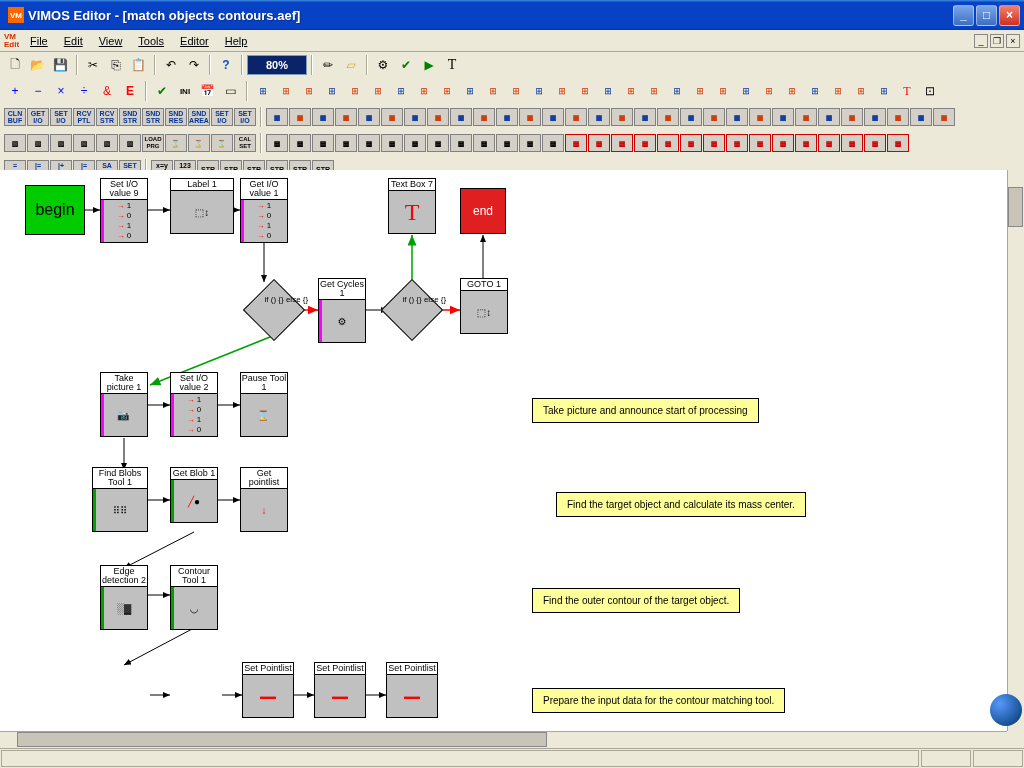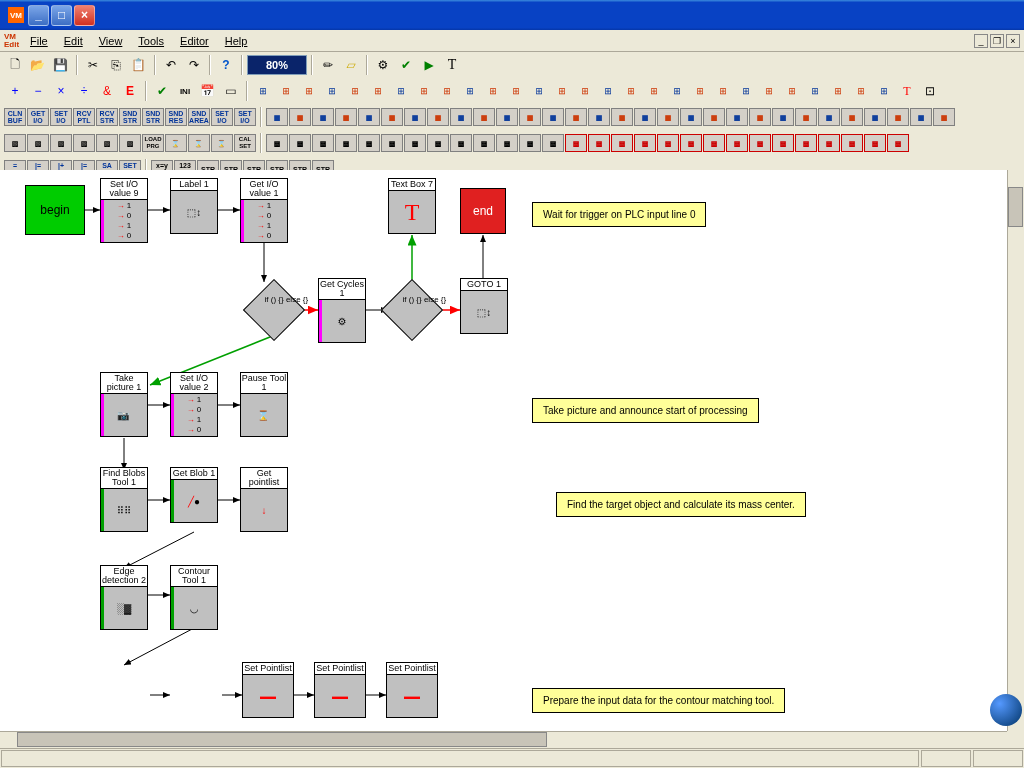--- a/index.html
+++ b/index.html
@@ -38,21 +38,21 @@
 .vscroll { position: absolute; right: 0; top: 0; bottom: 17px; width: 17px; background: #ece9d8; border-left: 1px solid #aca899; }
 .vscroll .thumb { width: 15px; height: 40px; background: #c8c4b8; border: 1px solid #888; margin: 17px 0 0 0; }
 .hscroll { position: absolute; left: 0; right: 17px; bottom: 0; height: 17px; background: #ece9d8; border-top: 1px solid #aca899; }
 .hscroll .thumb { height: 15px; width: 530px; background: #c8c4b8; border: 1px solid #888; margin-left: 17px; }
 .corner { position: absolute; right: 0; bottom: 0; width: 17px; height: 17px; background: #ece9d8; }
 
 
 .node { position: absolute; border: 1px solid #000; background: #c0c0c0; text-align: center; }
 .node .hdr { background: white; border-bottom: 1px solid #000; font-size: 9px; padding: 1px 0; line-height: 9px; }
 .node .body { height: 42px; position: relative; display: flex; align-items: center; justify-content: center; font-size: 10px; }
-.node.begin { background: #00cc00; width: 60px; height: 50px; display: flex; align-items: center; justify-content: center; font-size: 12px; }
+.node.begin { background: #00cc00; width: 60px; height: 50px; display: flex; align-items: center; justify-content: center; font-size: 16px; }
 .node.end { background: #e02020; color: white; width: 46px; height: 46px; display: flex; align-items: center; justify-content: center; font-size: 12px; }
 .diamond { position: absolute; width: 44px; height: 44px; background: #c0c0c0; border: 1px solid #000; transform: rotate(45deg); }
 .diamond .dlabel { transform: rotate(-45deg); font-size: 8px; text-align: center; width: 44px; }
 .callout { position: absolute; background: #ffff99; border: 1px solid #000; padding: 6px 10px; font-size: 10px; white-space: nowrap; }
 .leftbar-m { position: absolute; left: 0; top: 0; bottom: 0; width: 3px; background: magenta; }
 .leftbar-g { position: absolute; left: 0; top: 0; bottom: 0; width: 3px; background: #00a000; }
 
 
 .iodots { display: flex; flex-direction: column; gap: 2px; align-items: center; font-size: 8px; line-height: 8px; }
 .iodots .row { display: flex; align-items: center; gap: 2px; }
@@ -63,20 +63,21 @@
 .statusbar .panel:first-child { flex: 1; width: auto; }
 .globe { position: absolute; right: 2px; bottom: 22px; width: 32px; height: 32px; border-radius: 50%; background: radial-gradient(circle at 30% 30%, #5599ff, #003366); z-index: 5; }
 
 svg.arrows { position: absolute; top: 0; left: 0; width: 100%; height: 100%; pointer-events: none; }
 </style>
 </head>
 <body>
 
 <div class="titlebar">
   <div class="appicon">VM</div>
+  <div class="title">VIMOS Editor - [match objects contours.aef]</div>
   <div class="winbtns">
     <div class="winbtn min">_</div>
     <div class="winbtn max">□</div>
     <div class="winbtn close">×</div>
   </div>
 </div>
 
 <div class="menubar">
   <div class="logo">VM<br>Edit</div>
   <div class="menuitem">File</div>
@@ -328,21 +329,21 @@
         <div class="body">
           <div class="leftbar-m"></div>
           <div class="iodots">
             <div class="row"><span class="arrow">→</span>1</div>
             <div class="row"><span class="arrow">→</span>0</div>
             <div class="row"><span class="arrow">→</span>1</div>
             <div class="row"><span class="arrow">→</span>0</div>
           </div>
         </div>
     </div>
-    <div class="node" style="left:170px;top:8px;width:48px">
+    <div class="node" style="left:170px;top:8px;width:64px">
       <div class="hdr">Label 1</div>
         <div class="body">⬚↕</div>
     </div>
     <div class="node" style="left:240px;top:8px;width:48px">
       <div class="hdr">Get I/O value 1</div>
         <div class="body">
           <div class="leftbar-m"></div>
           <div class="iodots">
             <div class="row"><span class="arrow">→</span>1</div>
             <div class="row"><span class="arrow">→</span>0</div>
@@ -386,21 +387,21 @@
             <div class="row"><span class="arrow">→</span>1</div>
             <div class="row"><span class="arrow">→</span>0</div>
           </div>
         </div>
     </div>
     <div class="node" style="left:240px;top:202px;width:48px">
       <div class="hdr">Pause Tool 1</div>
         <div class="body">⌛</div>
     </div>
 
-    <div class="node" style="left:100px;top:297px;width:48px">
+    <div class="node" style="left:92px;top:297px;width:56px">
       <div class="hdr">Find Blobs Tool 1</div>
         <div class="body"><div class="leftbar-g"></div>⠿⠿</div>
     </div>
     <div class="node" style="left:170px;top:297px;width:48px">
       <div class="hdr">Get Blob 1</div>
         <div class="body"><div class="leftbar-g"></div><span style="color:red">╱</span>●</div>
     </div>
     <div class="node" style="left:240px;top:297px;width:48px">
       <div class="hdr">Get pointlist</div>
         <div class="body">
@@ -429,23 +430,23 @@
           <span style="color:red;font-size:8px">▬▬</span>
         </div>
     </div>
     <div class="node" style="left:386px;top:492px;width:52px">
       <div class="hdr">Set Pointlist</div>
         <div class="body">
           <span style="color:red;font-size:8px">▬▬</span>
         </div>
     </div>
 
-    <div class="callout" style="left:532px;top:32px">Wait for trigger on PLC input line 0</div>
     <div class="callout" style="left:532px;top:228px">Take picture and announce start of processing</div>
     <div class="callout" style="left:556px;top:322px">Find the target object and calculate its mass center.</div>
+    <div class="callout" style="left:532px;top:418px">Find the outer contour of the target object.</div>
     <div class="callout" style="left:532px;top:518px">Prepare the input data for the contour matching tool.</div>
 
   </div>
   <div class="vscroll">
       <div class="thumb"></div>
     </div>
   <div class="hscroll">
       <div class="thumb"></div>
     </div>
   <div class="corner"></div>

